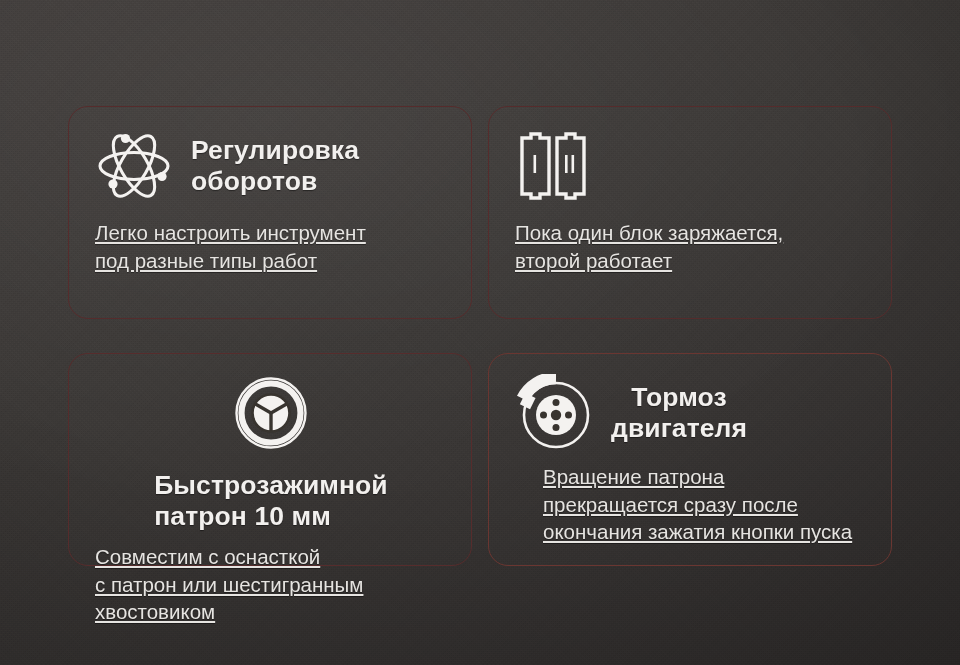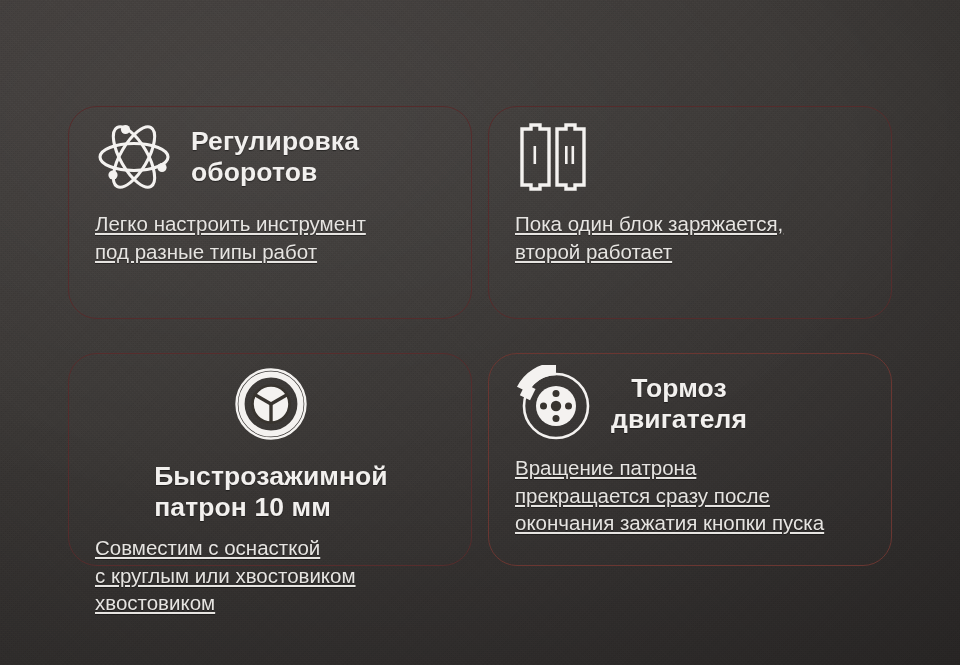--- a/index.html
+++ b/index.html
@@ -57,22 +57,22 @@
     grid-template-columns: 404px 404px;
     grid-template-rows: 213px 213px;
     column-gap: 16px;
     row-gap: 34px;
   }
 
   .card {
     position: relative;
     box-sizing: border-box;
     border: 1px solid #5d2f2f;
-    border-radius: 29px;
-    padding: 11px 24px 18px 26px;
+    border-radius: 20px;
+    padding: 20px 24px 18px 26px;
     background: rgba(255,255,255,0.006);
   }
   .card.is-dim  { border-color: #562c2c; }
   .card.is-warm { border-color: #6a3631; }
 
   
   .card-head {
     display: flex;
     align-items: center;
     gap: 18px;
@@ -105,21 +105,21 @@
     font-size: 20.5px;
     font-weight: 400;
     line-height: 1.35;
     color: #e6e4e1;
     white-space: pre-line;
     text-shadow: 0 1px 1px rgba(0,0,0,0.4);
     text-decoration: underline;
   }
   .card--chuck  .card-head { min-height: 76px; flex-direction: column; }
   .card--chuck  .card-body { margin-top: 11px; }
-  .card--brake  .card-body { margin-top: 11px; }
+  .card--brake  .card-body { margin-top: 11px; margin-left: 28px; }
   .card--brake  .card-head { min-height: 76px; text-align: center; }
 </style>
 </head>
 <body>
 
 <div id="poster">
 
   <div id="grain"></div>
   <div id="vignette"></div>
 
@@ -182,21 +182,21 @@
               <line x1="37" y1="37" x2="21" y2="27.8"></line>
               <line x1="37" y1="37" x2="53" y2="27.8"></line>
             </g>
             <circle cx="37" cy="37" r="18.5" fill="none" stroke="#38342f" stroke-width="2.6"></circle>
           </svg>
         </span>
         <h3 class="card-title">Быстрозажимной
 патрон 10 мм</h3>
       </div>
       <p class="card-body">Совместим с оснасткой
-с круглым или хвостовиком
+с патрон или шестигранным
 хвостовиком</p>
     </div>
 
     <div class="card card--brake is-warm">
       <div class="card-head">
         <span class="card-icon">
           <svg width="78" height="78" viewBox="0 0 78 78" aria-hidden="true">
 
             <circle cx="41" cy="41" r="32" fill="none" stroke="#f4f2f0" stroke-width="2.6"></circle>
 

